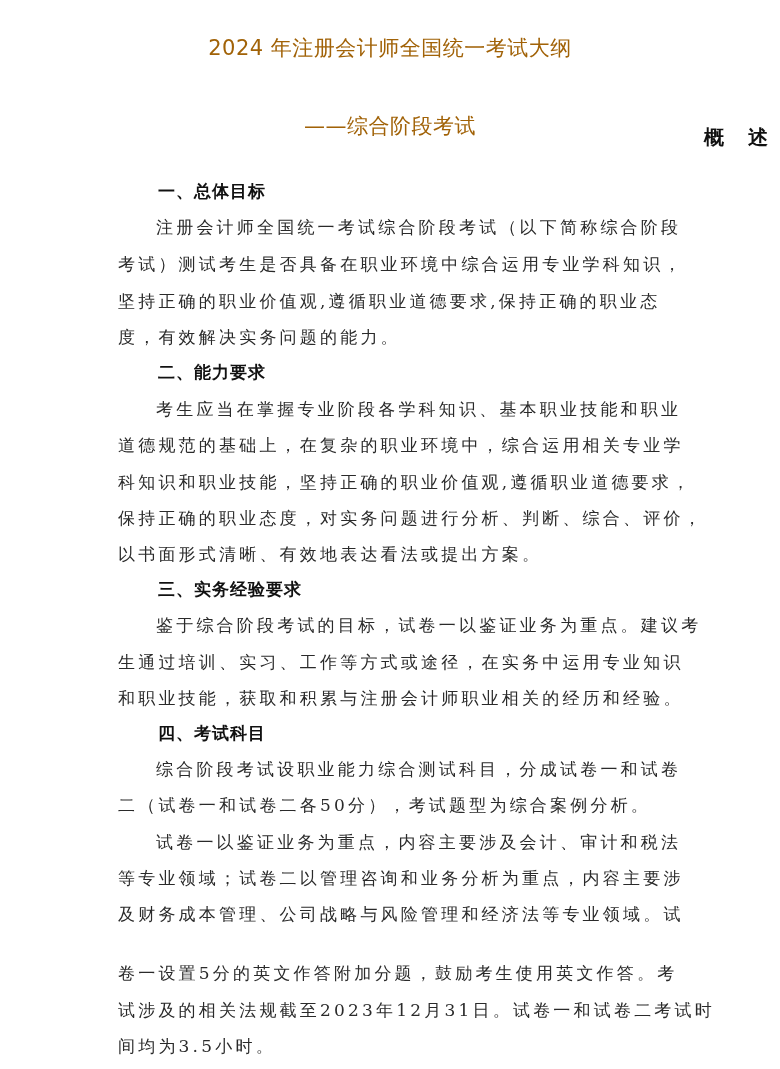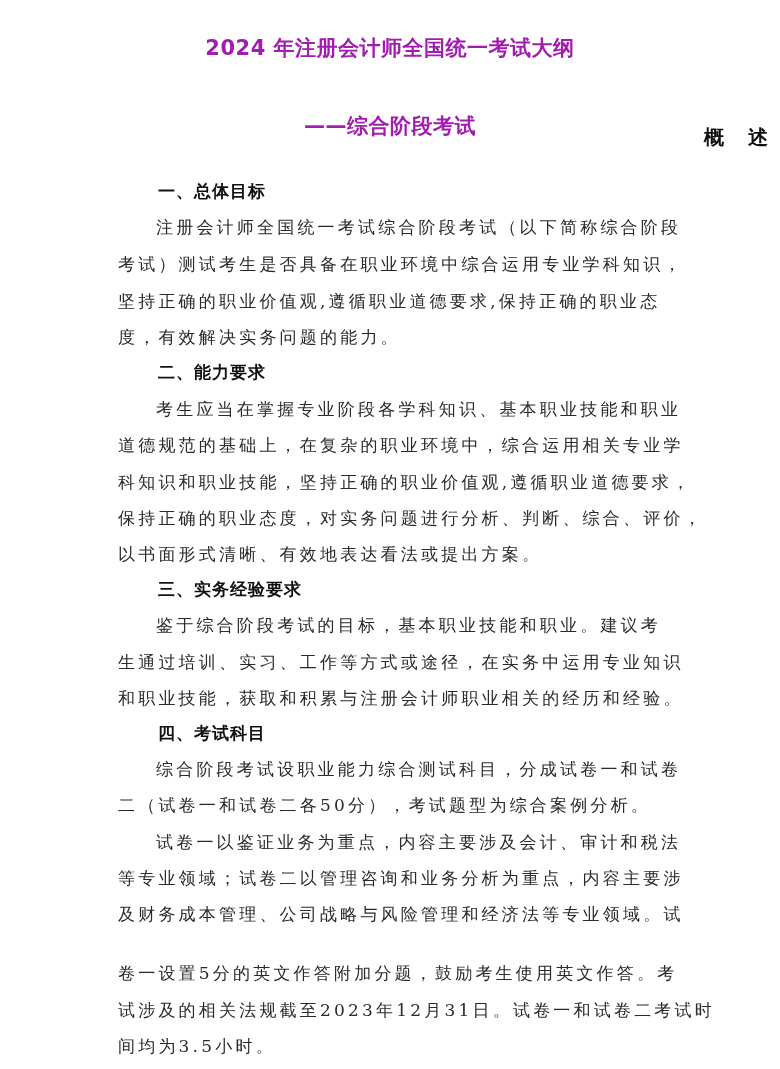--- a/index.html
+++ b/index.html
@@ -1,21 +1,21 @@
 <!DOCTYPE html>
 <html><head>
 <meta charset="utf-8">
 <style>
   html, body { margin: 0; padding: 0; background: #ffffff; }
   body { width: 780px; height: 1069px; position: relative; overflow: hidden;
          font-family: "DejaVu Serif", "Liberation Serif", serif; color: #222; }
   .page { position: absolute; left: 0; top: 0; width: 780px; height: 1069px; }
   .title { position: absolute; left: 0; width: 780px; text-align: center;
-           font-family: "DejaVu Sans", "Liberation Sans", sans-serif; font-weight: bold;
-           font-size: 21px; color: #a21caf; letter-spacing: 0.5px; }
+           font-family: "DejaVu Sans", "Liberation Sans", sans-serif; font-weight: normal;
+           font-size: 21px; color: #a16207; letter-spacing: 0.5px; }
   .title1 { top: 34px; }
   .title2 { top: 64px; margin-top: 48px; }
   .overview { position: absolute; left: 0; width: 780px; top: 124px; text-align: right;
               font-family: "DejaVu Sans", "Liberation Sans", sans-serif; font-weight: bold;
               font-size: 20px; color: #111; word-spacing: 0; }
   .overview span { display: inline-block; margin: 0 12px; }
   .h { position: absolute; left: 158px; font-family: "DejaVu Sans", "Liberation Sans", sans-serif;
        font-weight: bold; font-size: 17px; color: #111; letter-spacing: 1px; }
   .line { position: absolute; left: 118px; width: 552px; font-size: 17px; color: #2a2a2a;
           white-space: nowrap; letter-spacing: 3.2px; }
@@ -38,21 +38,21 @@
   <div class="line" style="top:326px">度，有效解决实务问题的能力。</div>
 
   <div class="h" style="top:361px">二、能力要求</div>
   <div class="line indent" style="top:398px">考生应当在掌握专业阶段各学科知识、基本职业技能和职业</div>
   <div class="line" style="top:434px">道德规范的基础上，在复杂的职业环境中，综合运用相关专业学</div>
   <div class="line" style="top:471px">科知识和职业技能，坚持正确的职业价值观,遵循职业道德要求，</div>
   <div class="line" style="top:507px">保持正确的职业态度，对实务问题进行分析、判断、综合、评价，</div>
   <div class="line" style="top:543px">以书面形式清晰、有效地表达看法或提出方案。</div>
 
   <div class="h" style="top:578px">三、实务经验要求</div>
-  <div class="line indent" style="top:614px">鉴于综合阶段考试的目标，基本职业技能和职业。建议考</div>
+  <div class="line indent" style="top:614px">鉴于综合阶段考试的目标，试卷一以鉴证业务为重点。建议考</div>
   <div class="line" style="top:651px">生通过培训、实习、工作等方式或途径，在实务中运用专业知识</div>
   <div class="line" style="top:687px">和职业技能，获取和积累与注册会计师职业相关的经历和经验。</div>
 
   <div class="h" style="top:722px">四、考试科目</div>
   <div class="line indent" style="top:758px">综合阶段考试设职业能力综合测试科目，分成试卷一和试卷</div>
   <div class="line" style="top:794px">二（试卷一和试卷二各50分），考试题型为综合案例分析。</div>
   <div class="line indent" style="top:831px">试卷一以鉴证业务为重点，内容主要涉及会计、审计和税法</div>
   <div class="line" style="top:867px">等专业领域；试卷二以管理咨询和业务分析为重点，内容主要涉</div>
   <div class="line" style="top:903px">及财务成本管理、公司战略与风险管理和经济法等专业领域。试</div>
   <div class="line" style="top:962px">卷一设置5分的英文作答附加分题，鼓励考生使用英文作答。考</div>

